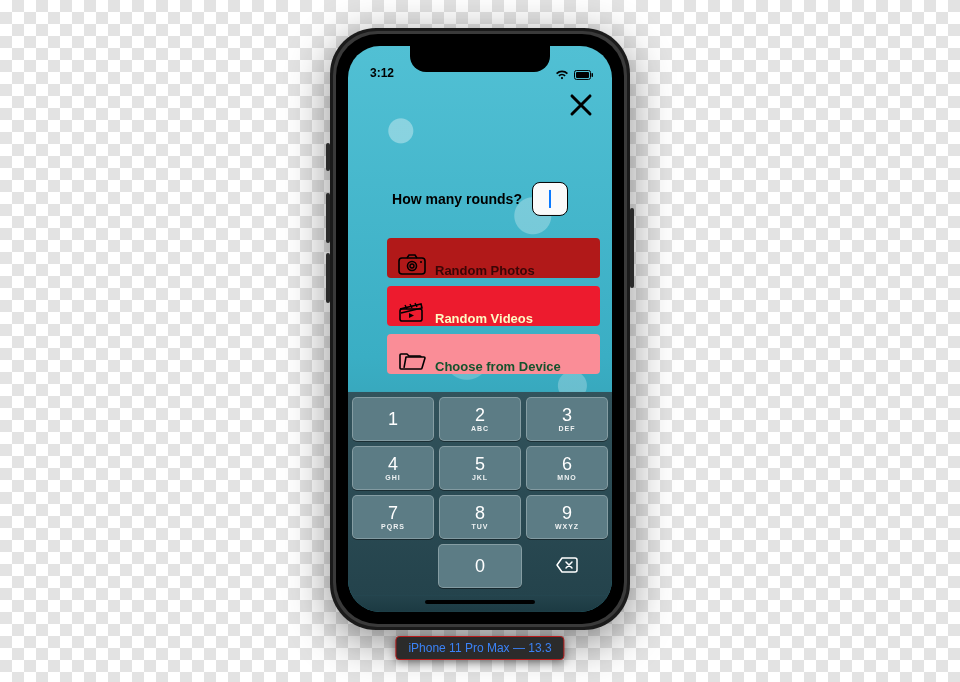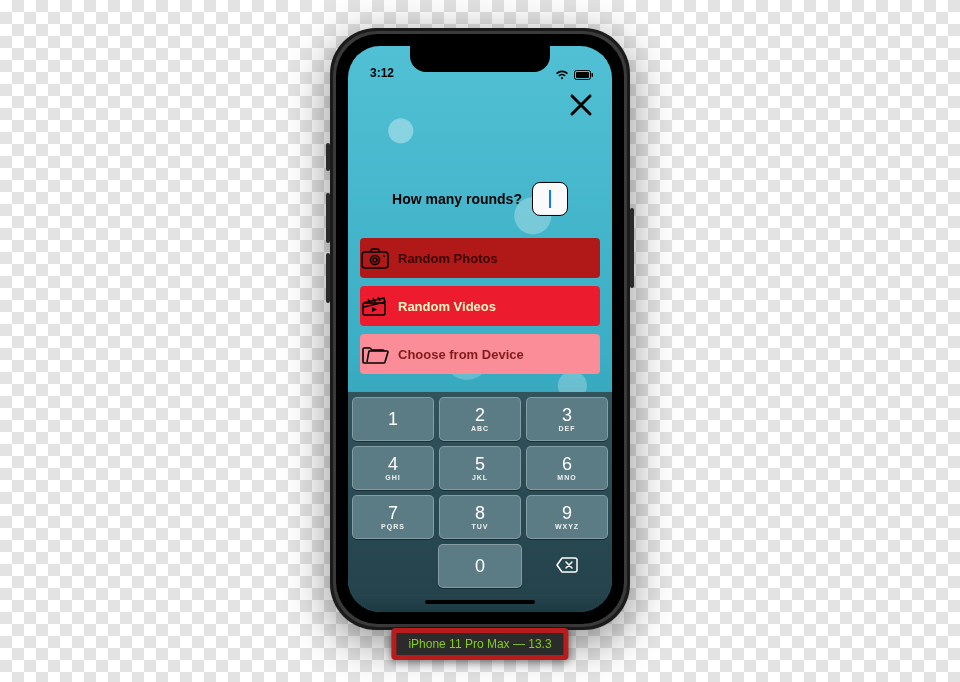--- a/index.html
+++ b/index.html
@@ -130,29 +130,31 @@
   .cursor {
     width:1.5px; height:18px;
     background:#0a7aff;
   }
 
   .option-btn {
     height: 40px;
     border-radius: 4px;
     margin-bottom: 8px;
     display:flex;
-    align-items:center;
+    align-items:flex-end;
+    padding-left:10px;
     gap:8px;
     font-size:13px;
     font-weight:700;
+    margin-left:27px;
   }
   .opt-photos  { background:#b11919; color:#3a0606; }
   .opt-videos  { background:#ed1b2e; color:#fef9c3; }
   .opt-both    { background:#f55566; color:#fff; }
-  .opt-device  { background:#fa8d97; color:#7f1d1d; }
+  .opt-device  { background:#fa8d97; color:#14532d; }
 
   .opt-icon { width:30px; height:28px; display:flex; align-items:center; justify-content:center; }
 
   
   .keypad-wrap {
     margin-top:auto;
     background: linear-gradient(#32535c,#24434c);
     padding: 5px 4px 8px 4px;
   }
   .key-row { display:flex; gap:5px; margin-bottom:5px;}
@@ -185,25 +187,25 @@
     width: 110px; height:4px; border-radius:3px; background:#000; margin-top:4px;
   }
 
   
   .caption {
     position:absolute;
     left:50%;
     transform:translateX(-50%);
     bottom: 22px;
     background:#2b2b2b;
-    color:#84cc16;
+    color:#3b82f6;
     font-size:12px;
     padding:4px 12px;
     border-radius:4px;
-    border:5px solid #b91c1c;
+    border:1px solid #b91c1c;
     box-shadow:0 2px 8px rgba(0,0,0,0.5);
   }
 </style>
 </head>
 <body>
 
 <div class="device-shadow">
   <div class="side-btn side-l1"></div>
   <div class="side-btn side-l2"></div>
   <div class="side-btn side-l3"></div>

